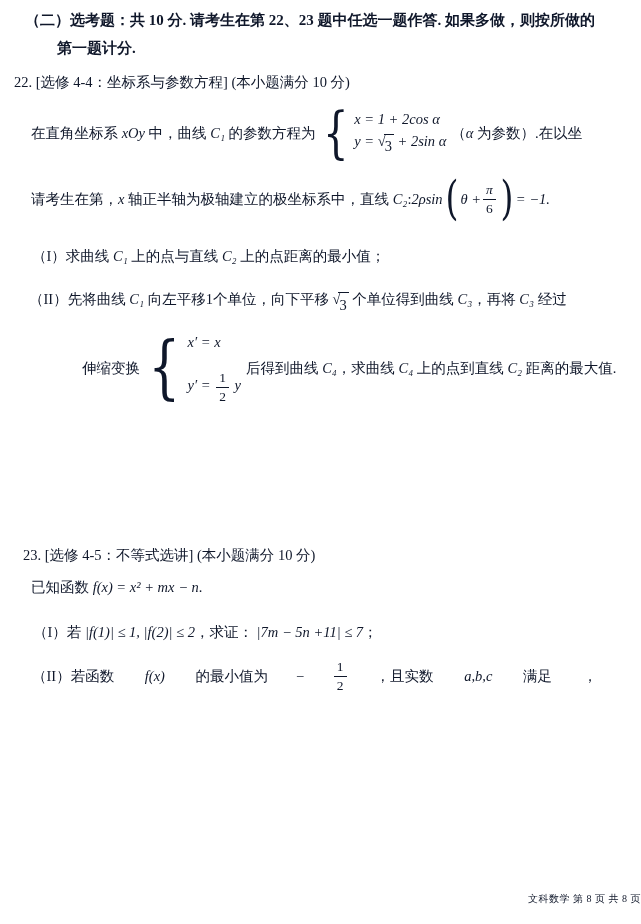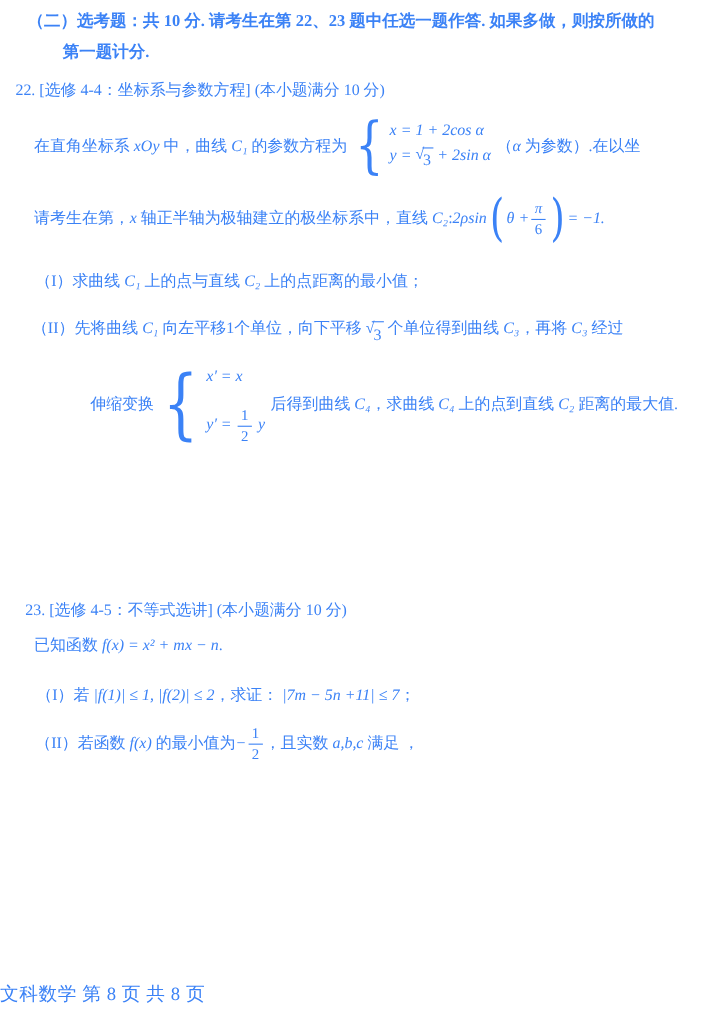--- a/index.html
+++ b/index.html
@@ -1,19 +1,19 @@
 <!DOCTYPE html>
 <html><head>
 <meta charset="utf-8">
 <style>
   * { margin:0; padding:0; box-sizing:border-box; }
   html,body { background:#ffffff; }
   .page {
     position:relative; width:641px; height:924px; background:#ffffff;
-    color:#3b82f6; font-family:"Liberation Serif","DejaVu Serif",serif;
+    color:#0f172a; font-family:"Liberation Serif","DejaVu Serif",serif;
     font-size:14.5px; overflow:hidden;
   }
   .line { position:absolute; white-space:nowrap; line-height:1.4; }
   .bold { font-weight:bold; font-size:15px; }
   .cn { font-style:normal; }
   .math { font-style:italic; }
   
   .mrow { display:flex; align-items:center; }
   .mrow span { white-space:pre; }
   
@@ -37,21 +37,21 @@
   .frac .fbot { padding-top:1px; }
   
   .sqrt { display:inline-flex; align-items:flex-start; }
   .rsign { font-style:normal; line-height:1.05; transform:translateY(-0.5px); }
   .rad { font-style:normal; border-top:1px solid currentColor; padding:1.5px 2px 0 1px; margin-left:-2px; }
   
   .bigp {
     font-style:normal; font-family:"DejaVu Serif",serif; font-size:46px;
     line-height:0.9; transform:scaleX(0.72);
   }
-  .footer { position:absolute; left:0; right:0; top:892px; text-align:left; font-size:17px; letter-spacing:0.5px; }
+  .footer { position:absolute; left:0; right:0; top:892px; text-align:right; font-size:10px; letter-spacing:0.5px; }
 </style>
 </head>
 <body>
 
 <div class="page">
 
   <div class="line bold cn" style="left:25px; top:10px;">（二）选考题：共 10 分. 请考生在第 22、23 题中任选一题作答. 如果多做，则按所做的</div>
   <div class="line bold cn" style="left:57px; top:38px;">第一题计分.</div>
 
   <div class="line cn" style="left:14px; top:72px;">22. [选修 4-4：坐标系与参数方程] (本小题满分 10 分)</div>
@@ -123,21 +123,21 @@
   <div class="line cn" style="left:23px; top:545px;">23. [选修 4-5：不等式选讲] (本小题满分 10 分)</div>
 
   <div class="line" style="left:31px; top:577px;">
     <span class="cn">已知函数 </span><span class="math">f(x) = x² + mx − n</span><span class="cn">.</span>
   </div>
 
   <div class="line" style="left:33px; top:622px;">
     <span class="cn">（I）若 </span><span class="math">|f(1)| ≤ 1, |f(2)| ≤ 2</span><span class="cn">，求证： </span><span class="math">|7m − 5n +11| ≤ 7</span><span class="cn">；</span>
   </div>
 
-  <div class="line mrow" style="left:32px; top:656px; height:40px;">
+  <div class="line mrow" style="left:32px; top:656px; height:40px;gap:27px;">
     <span class="cn">（II）若函数 </span>
     <span class="math">f(x)</span>
     <span class="cn"> 的最小值为</span>
     <span class="math">−</span>
     <span class="frac">
       <span class="ftop cn">1</span>
       <span class="fbot cn">2</span>
     </span>
     <span class="cn">，且实数 </span>
     <span class="math">a,b,c</span>

